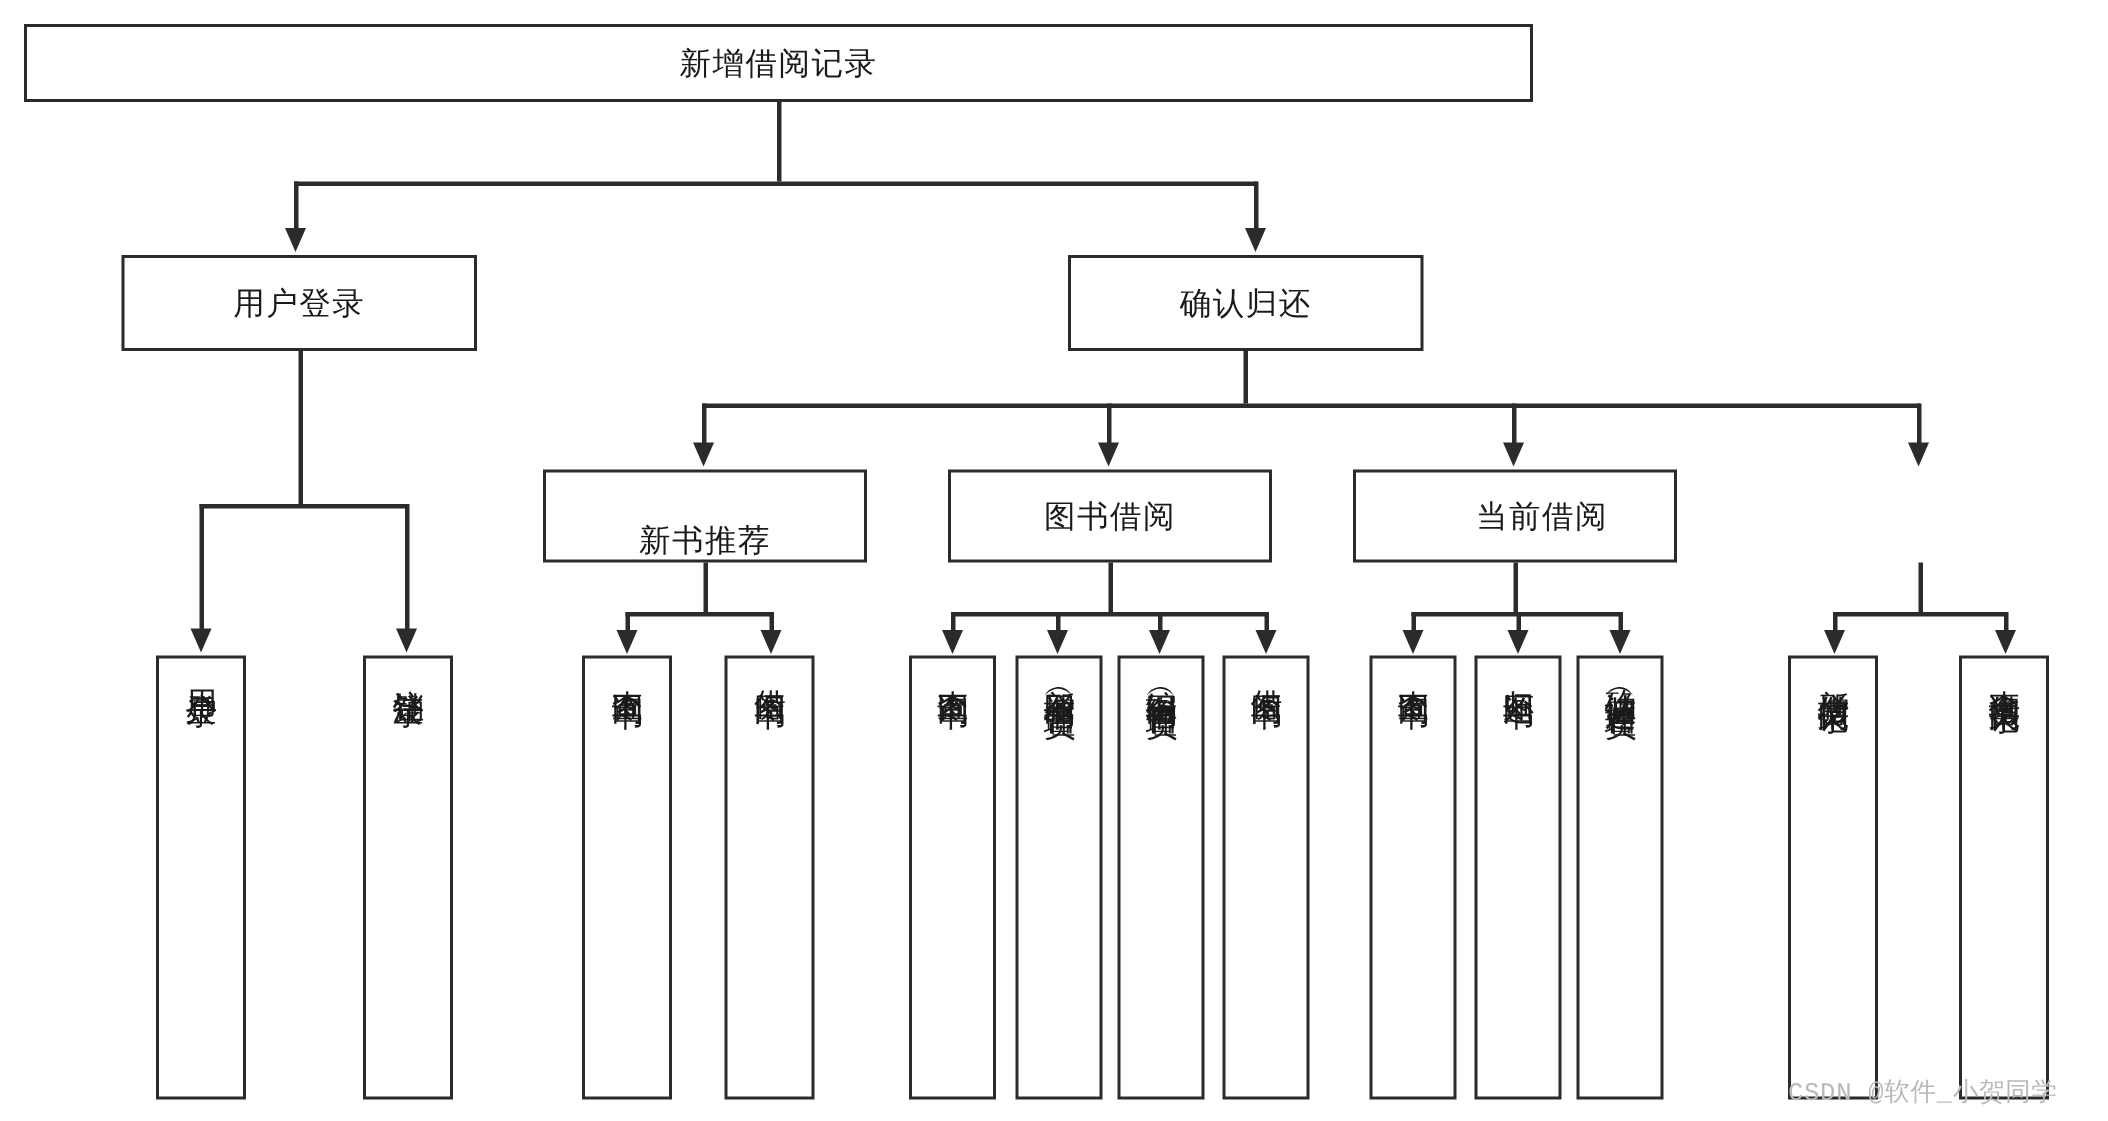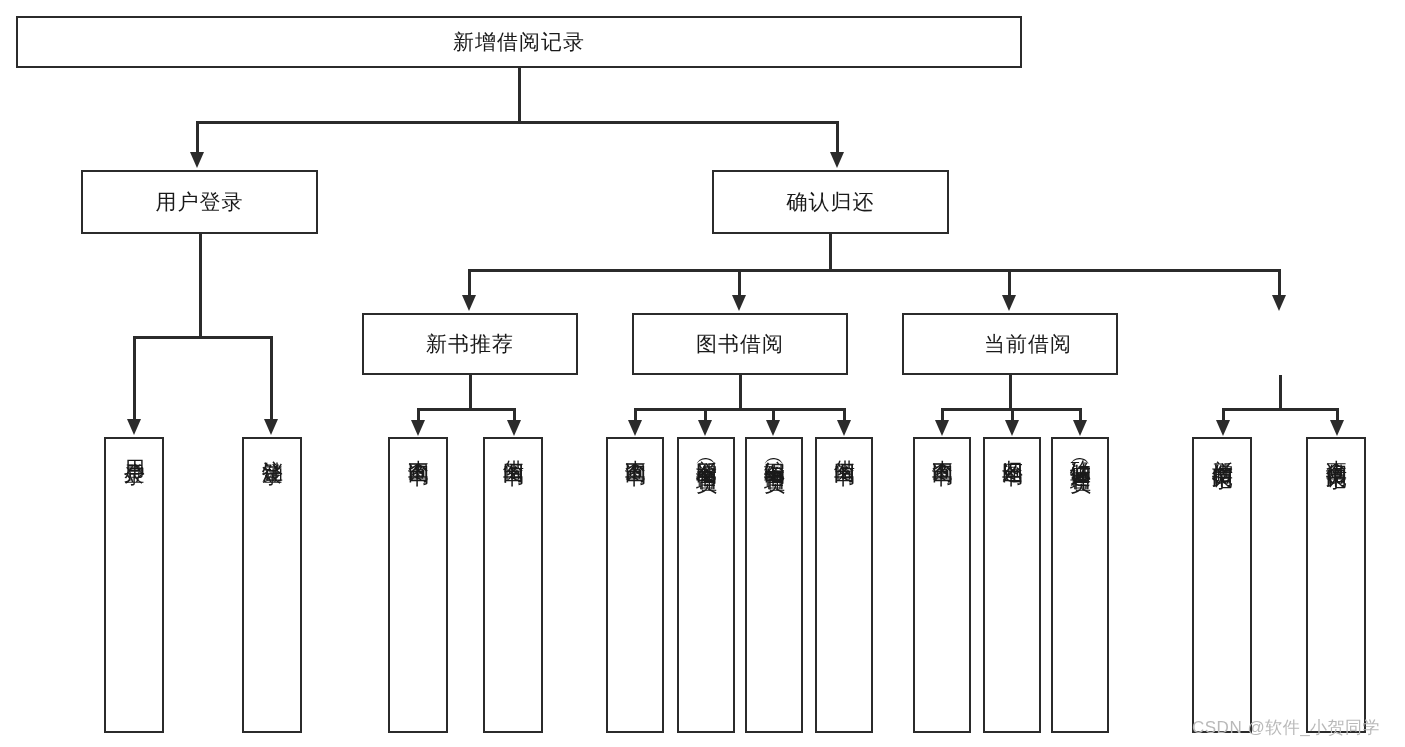--- a/index.html
+++ b/index.html
@@ -77,21 +77,21 @@
     border-top: 16px solid #2b2b2b;
   }
 
   
   .watermark {
     position: absolute;
     font-size: 17px;
     color: #b9b9b9;
     letter-spacing: 0.5px;
     white-space: nowrap;
-    font-family: Liberation Sans, sans-serif;
+    font-family: Liberation Mono, monospace;
   }
 </style>
 </head>
 <body>
 
 <div id="diagram">
 
   <div class="node root" style="left:16px; top:16px; width:1006px; height:52px;">
     <span class="label">新增借阅记录</span>
   </div>
@@ -125,21 +125,21 @@
   <div class="hline" style="left:468px; top:269px; width:812px;"></div>
   <div class="vline" style="left:468px; top:269px; height:28px;"></div>
   <div class="arrow" style="left:462px; top:295px;"></div>
   <div class="vline" style="left:738px; top:269px; height:28px;"></div>
   <div class="arrow" style="left:732px; top:295px;"></div>
   <div class="vline" style="left:1008px; top:269px; height:28px;"></div>
   <div class="arrow" style="left:1002px; top:295px;"></div>
   <div class="vline" style="left:1278px; top:269px; height:28px;"></div>
   <div class="arrow" style="left:1272px; top:295px;"></div>
 
-  <div class="node" style="left:362px; top:313px; width:216px; height:62px;">
+  <div class="node" style="left:362px; top:313px; width:216px; height:62px;align-items:flex-end;">
     <span class="label">新书推荐</span>
   </div>
   <div class="node" style="left:632px; top:313px; width:216px; height:62px;">
     <span class="label">图书借阅</span>
   </div>
   <div class="node" style="left:902px; top:313px; width:216px; height:62px;padding-left:36px;">
     <span class="label">当前借阅</span>
   </div>
 
   <div class="vline" style="left:469px; top:375px; height:33px;"></div>

